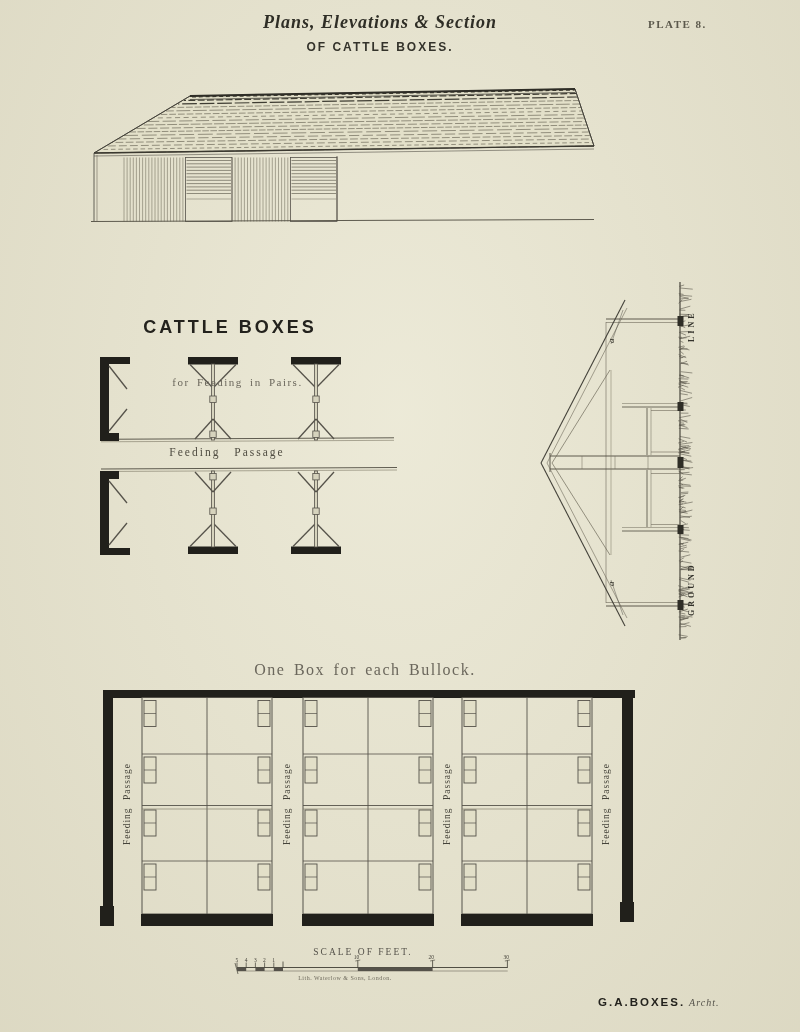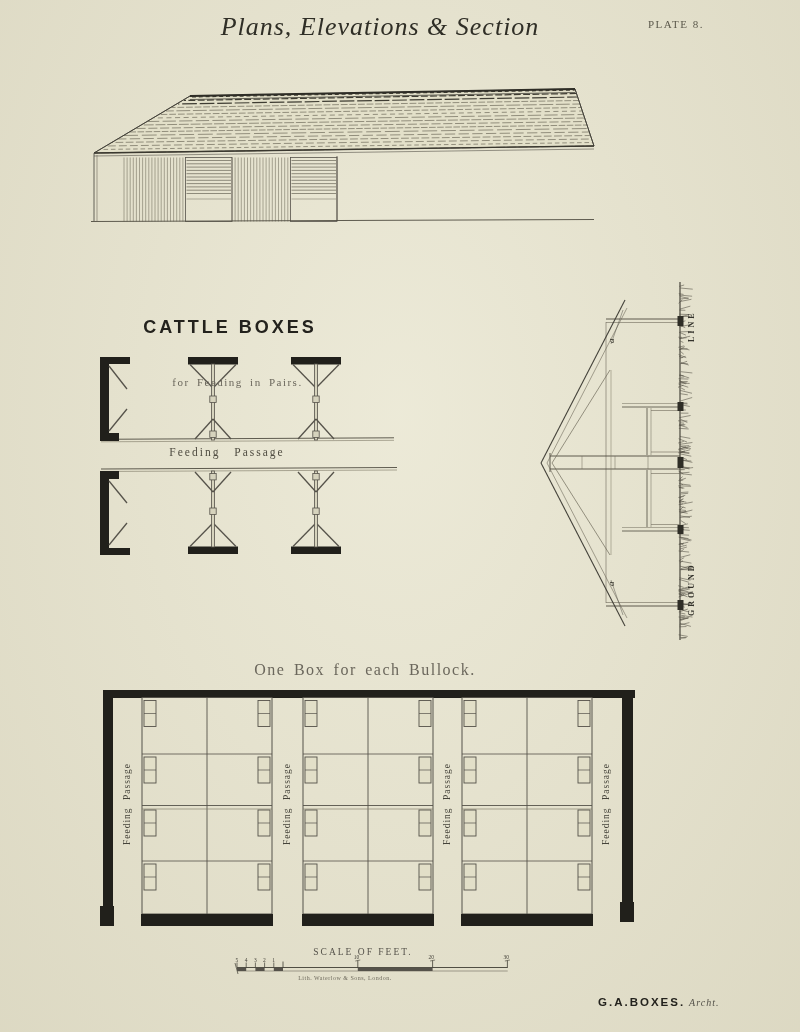--- a/index.html
+++ b/index.html
@@ -3,43 +3,44 @@
 <meta charset="utf-8">
 <style>
   html,body{margin:0;padding:0;background:#d9d6c1;}
   #plate{position:relative;width:800px;height:1032px;background:#e8e5d0;overflow:hidden;
          font-family:"Liberation Serif", serif;color:#2b2a24;}
   #plate:before{content:"";position:absolute;inset:0;
          background:radial-gradient(ellipse at 50% 40%, rgba(255,255,250,.18), rgba(120,110,80,.10));
          pointer-events:none;}
   .abs{position:absolute;}
   .ctr{text-align:center;}
-  .title{font-style:italic;font-weight:normal;font-size:26px;letter-spacing:1px;color:#2f2e26;}
+  .title{font-style:italic;font-weight:bold;font-size:18px;letter-spacing:1px;color:#2f2e26;}
   .subtitle{font-family:"Liberation Sans",sans-serif;font-weight:bold;font-size:12px;
             letter-spacing:2px;color:#34332b;}
-  .plateno{font-size:11px;letter-spacing:1.5px;color:#5c594c;}
+  .plateno{font-size:11px;letter-spacing:1.5px;color:#5c594c;font-weight:bold;}
   .h-bold{font-family:"Liberation Sans",sans-serif;font-weight:bold;letter-spacing:3px;color:#23221d;}
   .h-sub{font-size:11px;letter-spacing:1.5px;color:#6b675c;word-spacing:3px;}
   .passage{font-size:11.5px;letter-spacing:2px;word-spacing:9px;color:#4e4b40;}
   .vpass{font-size:9.5px;letter-spacing:1px;word-spacing:4px;color:#45433a;white-space:nowrap;
          transform:rotate(-90deg);transform-origin:center center;}
   .scaletitle{font-size:9.5px;letter-spacing:2px;color:#55524a;}
   .lith{font-size:6px;letter-spacing:.5px;color:#6f6b5e;}
   .sig{font-family:"Liberation Sans",sans-serif;font-weight:bold;font-size:11.5px;
        letter-spacing:2px;color:#23221d;}
   .sigrole{font-style:italic;font-family:Liberation Serif, serif;font-weight:normal;
            font-size:10px;letter-spacing:1px;color:#55524a;}
   svg text{font-family:"Liberation Serif",serif;}
 </style>
 </head>
 <body>
 
 <div id="plate">
 
   <div class="abs ctr title" style="left:160px;top:12px;width:440px;">Plans, Elevations &amp; Section</div>
+  <div class="abs ctr subtitle" style="left:160px;top:40px;width:440px;">OF CATTLE BOXES.</div>
   <div class="abs plateno" style="left:648px;top:18px;width:120px;">PLATE 8.</div>
 
   <svg class="abs" style="left:0;top:0;" width="800" height="1032" viewBox="0 0 800 1032">
 
     <g id="elevation">
       <polygon points="190,96 575,89 594,146 94,153" fill="#e3e0c9" stroke="#55524a" stroke-width="0.8"></polygon>
       <g id="roof-courses">
           <line x1="190" y1="97" x2="575" y2="90" stroke="#3f3d33" stroke-width="1.2" stroke-dasharray="4.0 2.8" stroke-dashoffset="18.4"></line>
           <line x1="184" y1="100.5" x2="576.1875" y2="93.5" stroke="#3f3d33" stroke-width="1.2" stroke-dasharray="6.9 2.4" stroke-dashoffset="4.9"></line>
           <line x1="178" y1="104" x2="577.375" y2="97" stroke="#3f3d33" stroke-width="1.2" stroke-dasharray="14.7 2.8" stroke-dashoffset="13.3"></line>

